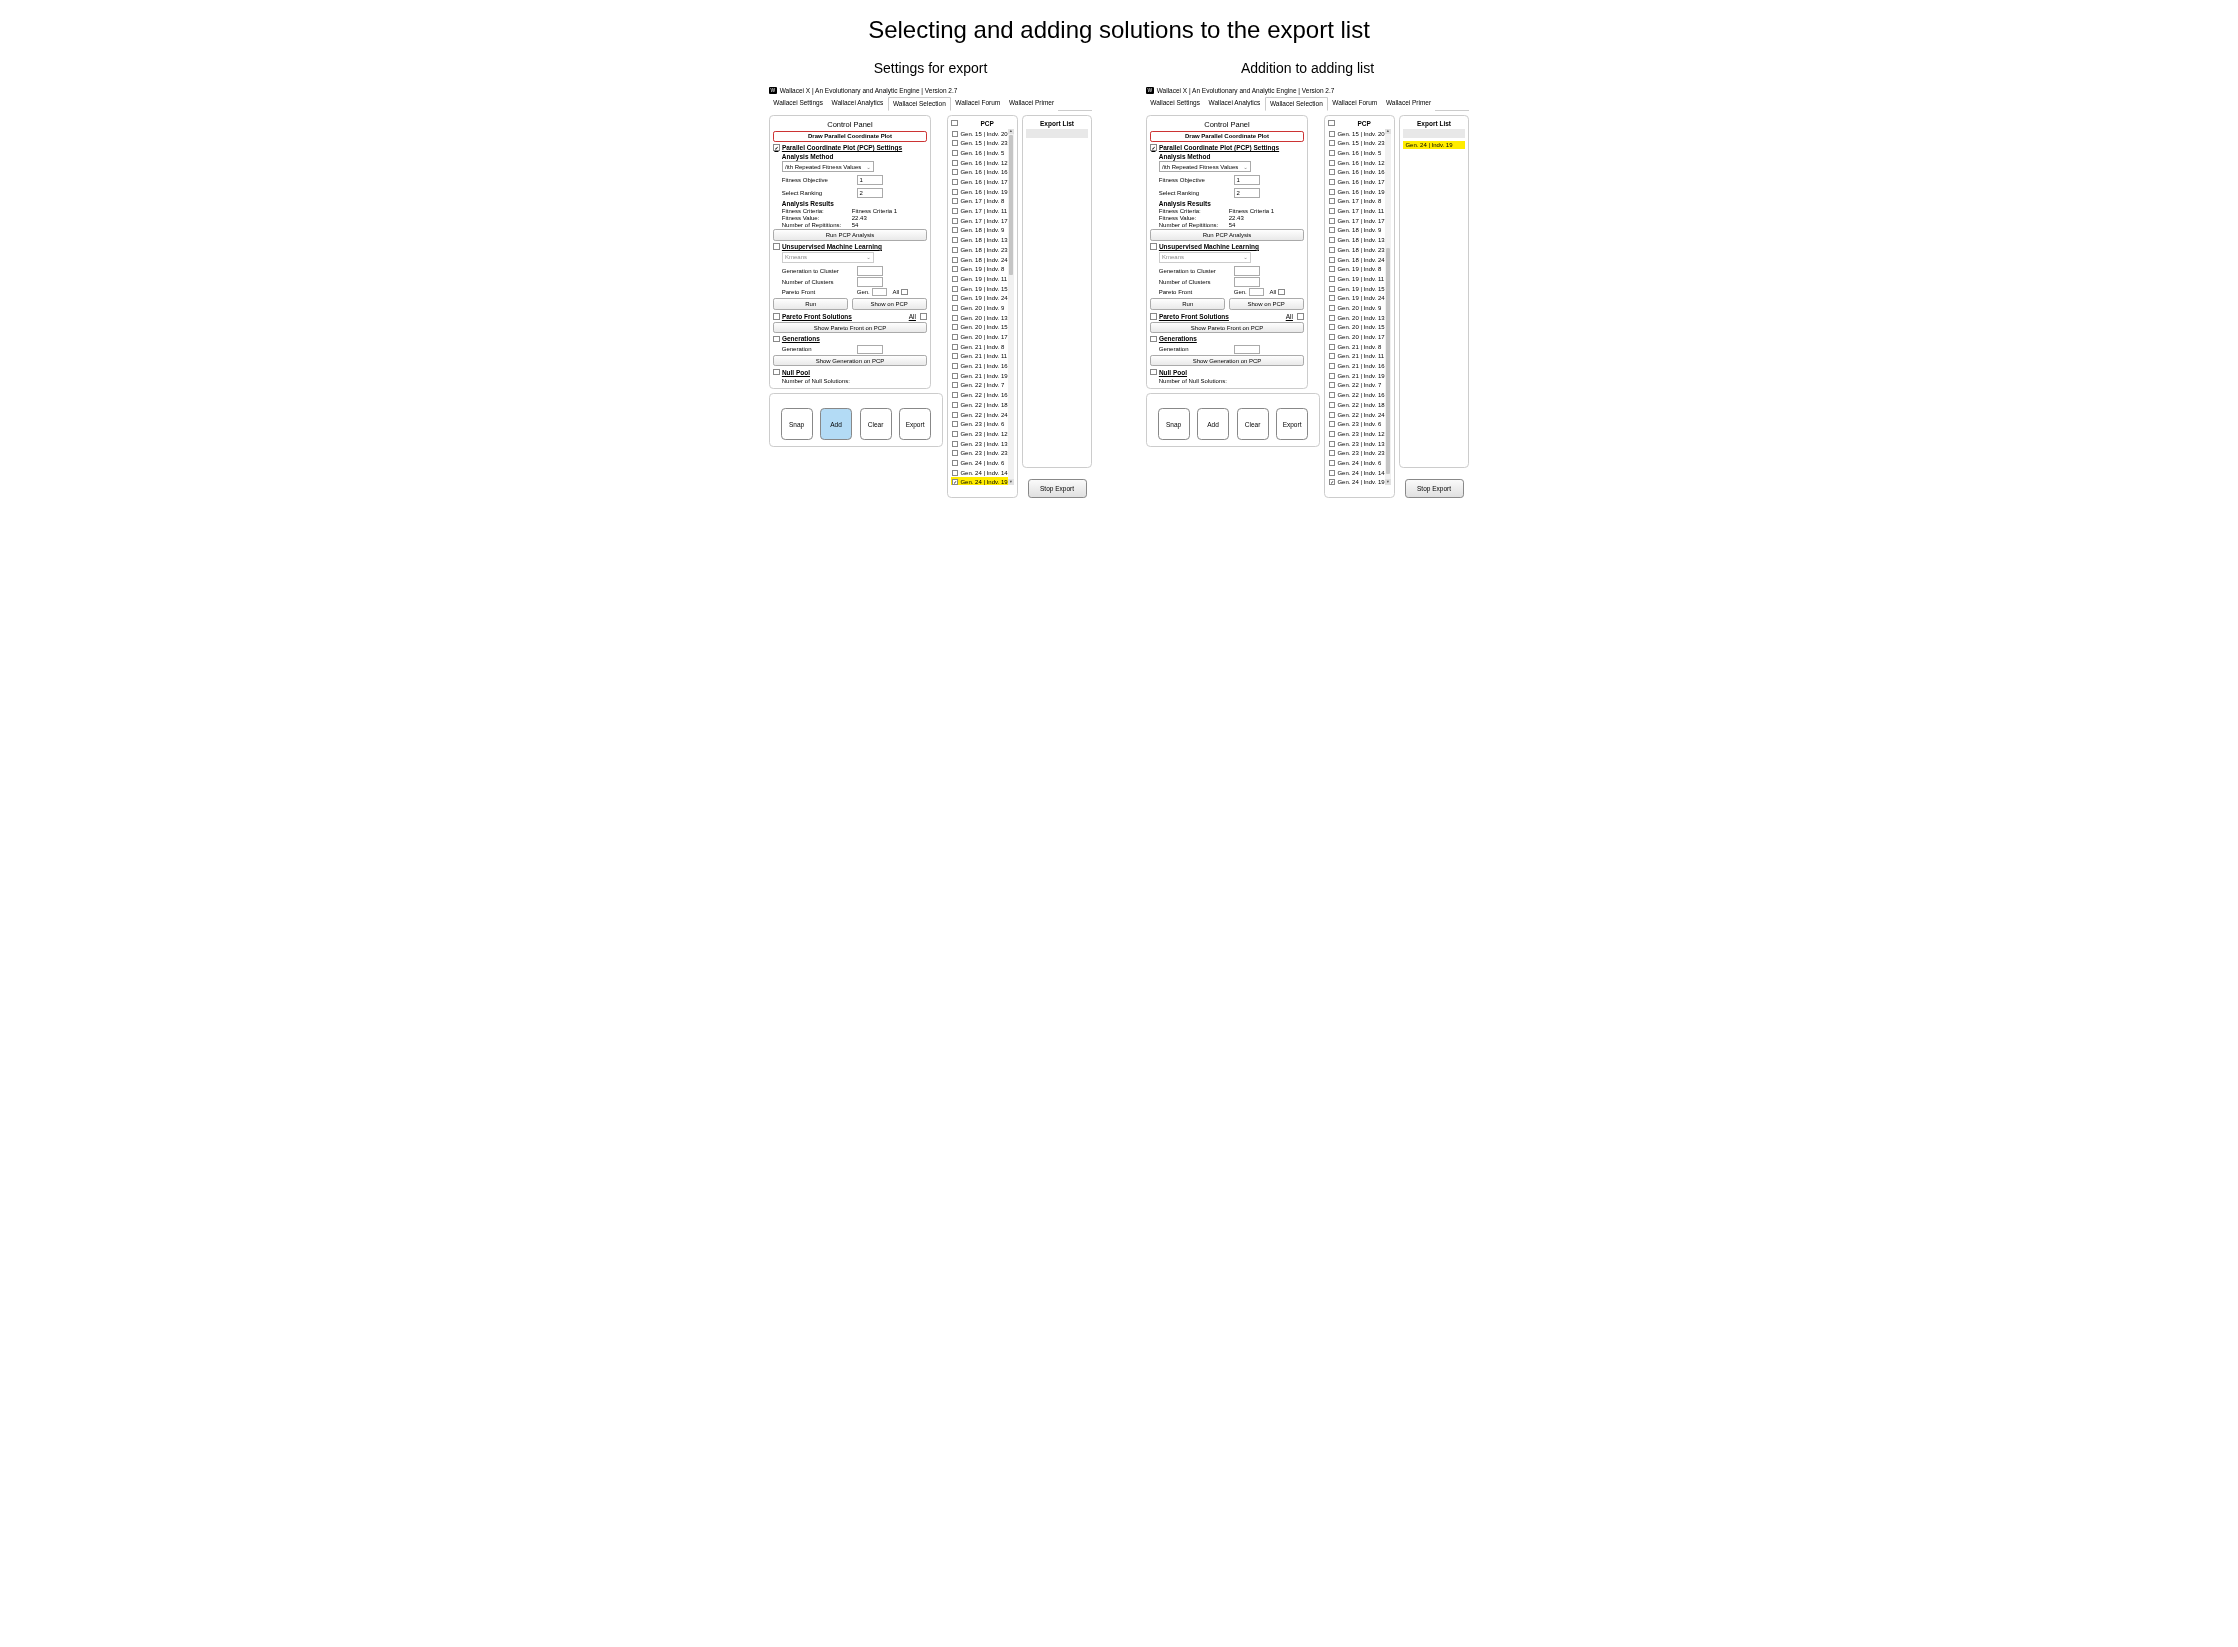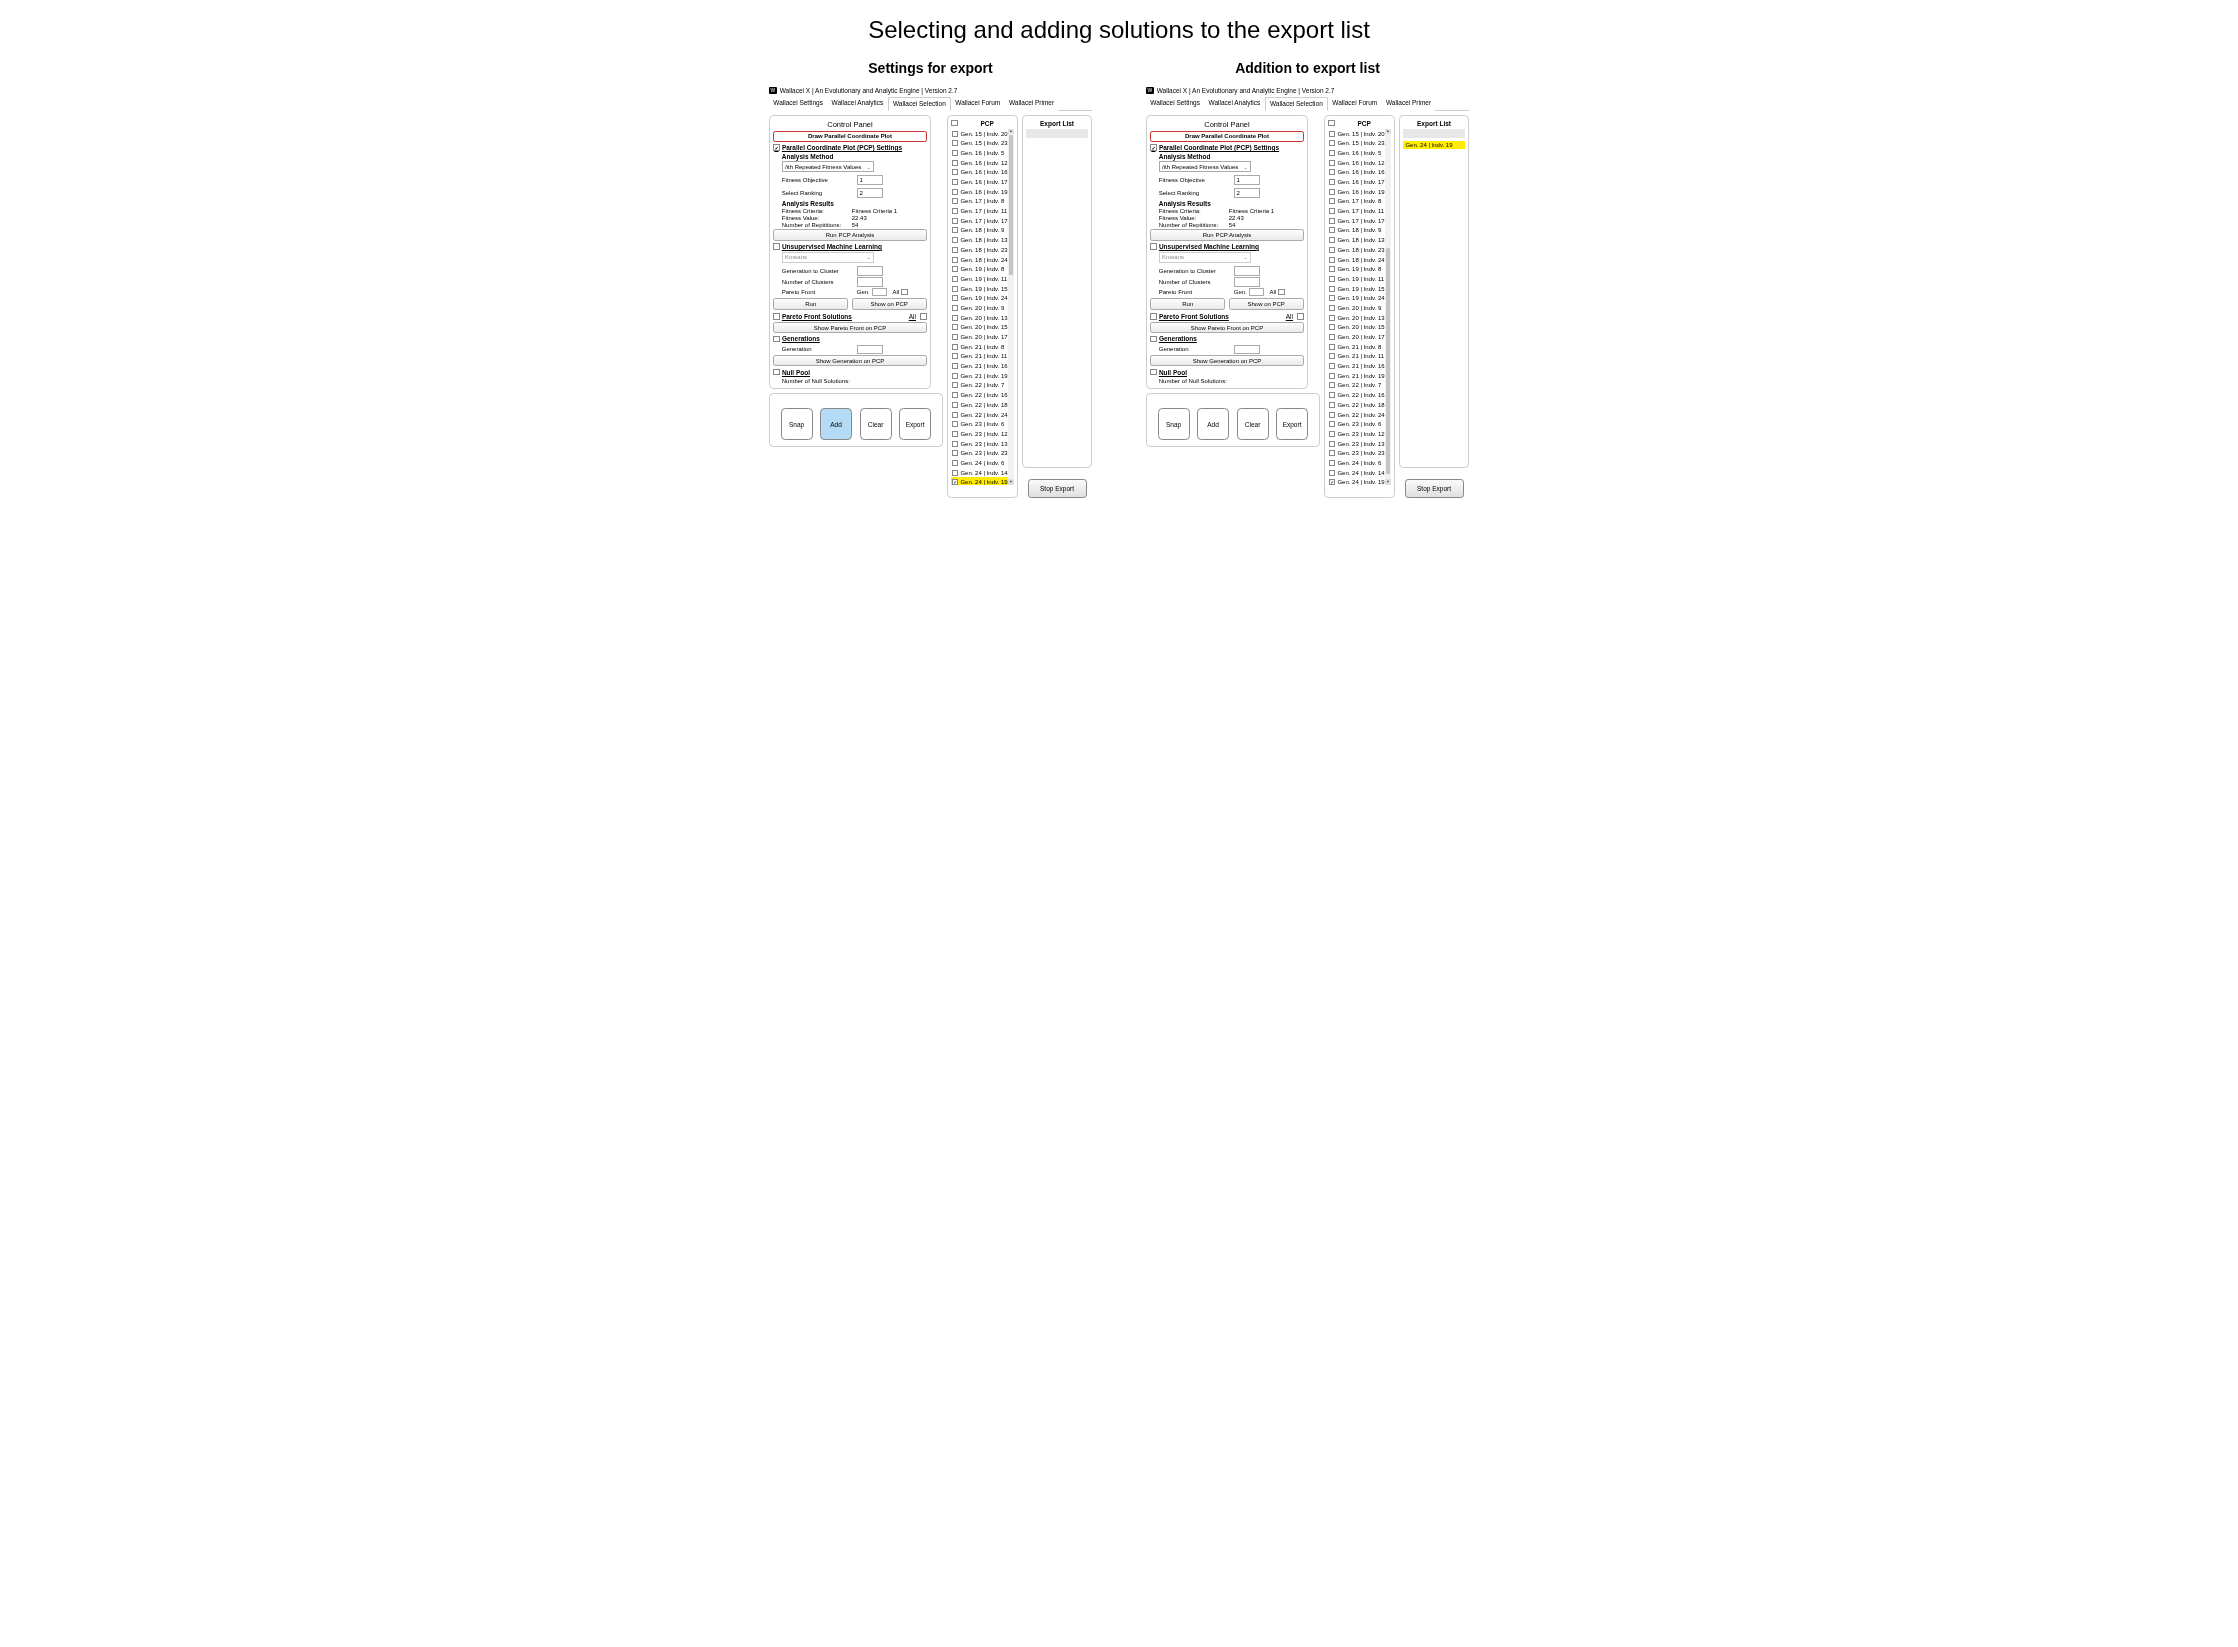--- a/index.html
+++ b/index.html
@@ -21,21 +21,21 @@
     display: flex;
     gap: 54px;
     justify-content: center;
   }
   .instance {
     width: 323px;
   }
   .sub-title {
     text-align: center;
     font-size: 14px;
-    font-weight: 700;
+    font-weight: 400;
     margin-bottom: 10.8px;
   }
   .app-header {
     display: flex;
     align-items: center;
     gap: 3.2px;
     font-size: 6.5px;
     margin-bottom: 2.2px;
   }
   .app-logo {
@@ -569,21 +569,21 @@
           </div>
           <div class="export-block"></div>
           <div class="export-body" id="exportlist-left"></div>
         </div>
         <div class="stop-btn">Stop Export</div>
       </div>
     </div>
   </div>
 
   <div class="instance">
-    <div class="sub-title">Addition to export list</div>
+    <div class="sub-title">Addition to adding list</div>
     <div class="app-header">
       <span class="app-logo">W</span>
       <span>Wallacei X  |  An Evolutionary and Analytic Engine  |  Version 2.7</span>
     </div>
     <div class="tabs" id="tabs-right">
         <div class="tab">Wallacei Settings</div>
         <div class="tab">Wallacei Analytics</div>
         <div class="tab active">Wallacei Selection</div>
         <div class="tab">Wallacei Forum</div>
         <div class="tab">Wallacei Primer</div>

